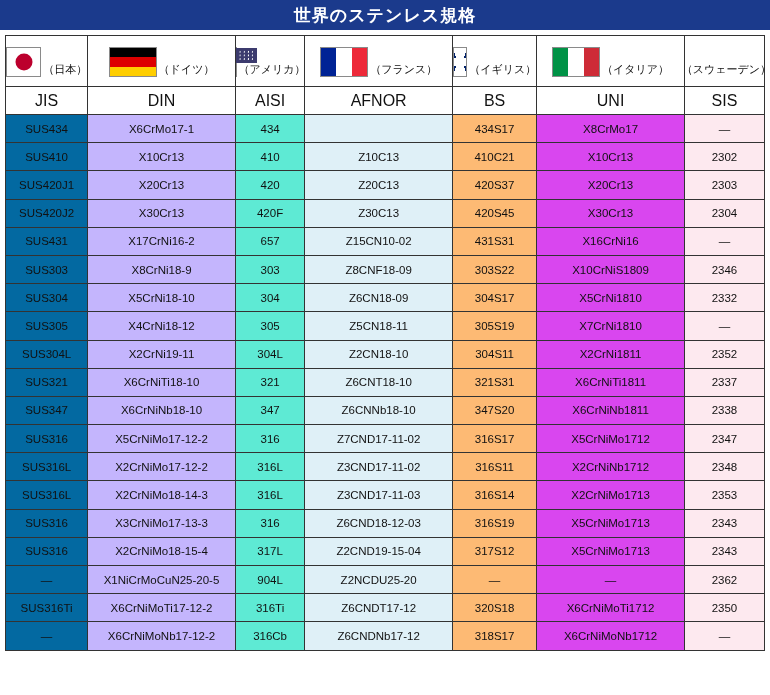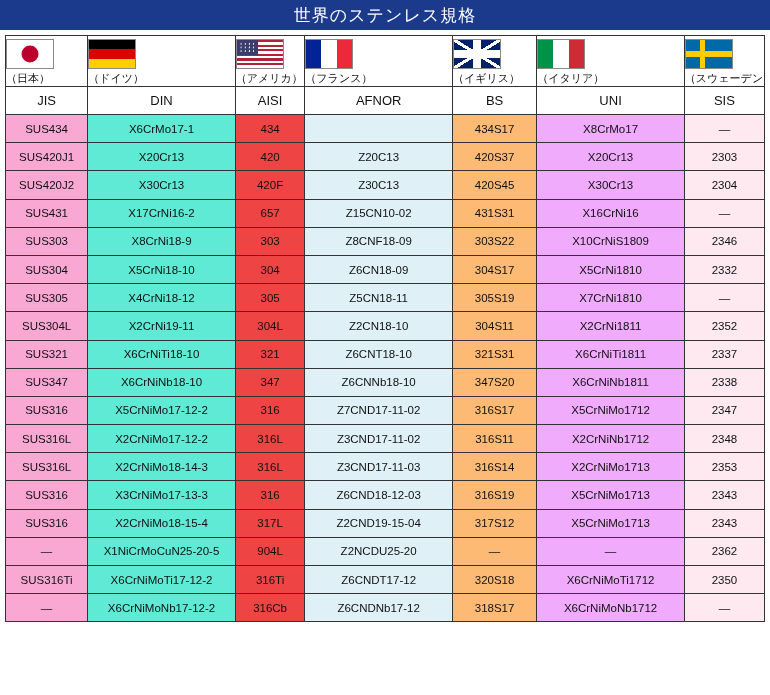--- a/index.html
+++ b/index.html
@@ -10,21 +10,21 @@
     -webkit-font-smoothing:antialiased;
   }
   #wrap{width:770px;height:695px;position:relative;box-sizing:border-box;}
 
   
   .title-bar{
     height:30px;
     background:#1b3a8c;
     color:#ffffff;
     display:flex;align-items:center;justify-content:center;
-    font-size:17px;font-weight:normal;
+    font-size:17px;font-weight:bold;
     letter-spacing:1px;
   }
 
   
   table{
     border-collapse:collapse;
     width:760px;
     margin:5px auto 0 auto;
     table-layout:fixed;
   }
@@ -42,21 +42,21 @@
   col.c0{width:78px;}
   col.c1{width:140px;}
   col.c2{width:66px;}
   col.c3{width:140px;}
   col.c4{width:80px;}
   col.c5{width:140px;}
   col.c6{width:76px;}
 
   
   tr.flag-row td{height:48px;vertical-align:middle;background:#ffffff;padding-top:2px;}
-  .flag-cell{display:flex;flex-direction:column;align-items:flex-start;justify-content:center;gap:2px;}
+  .flag-cell{display:flex;flex-direction:row;align-items:flex-end;justify-content:center;gap:2px;}
   .flag{width:48px;height:30px;border:1px solid #8a8a8a;position:relative;box-sizing:border-box;background:#fff;}
   .country-label{font-size:11px;color:#111;}
 
   
   .fl-jp{background:#ffffff;}
   .fl-jp::after{content:"";position:absolute;left:50%;top:50%;transform:translate(-50%,-50%);
     width:17px;height:17px;border-radius:50%;background:#bc002d;}
   .fl-de{background:linear-gradient(to bottom,#000 0 33.33%,#dd0000 33.33% 66.66%,#ffce00 66.66% 100%);}
   .fl-us{background:
     repeating-linear-gradient(to bottom,#b22234 0 2.3px,#ffffff 2.3px 4.6px);}
@@ -77,29 +77,29 @@
       linear-gradient(to bottom,transparent calc(50% - 2.2px),#C8102E calc(50% - 2.2px),#C8102E calc(50% + 2.2px),transparent calc(50% + 2.2px)),
       linear-gradient(to right,transparent calc(50% - 2.2px),#C8102E calc(50% - 2.2px),#C8102E calc(50% + 2.2px),transparent calc(50% + 2.2px));}
   .fl-it{background:linear-gradient(to right,#009246 0 33.33%,#ffffff 33.33% 66.66%,#ce2b37 66.66% 100%);}
   .fl-se{background:#006aa7;}
   .fl-se::after{content:"";position:absolute;left:0;top:0;right:0;bottom:0;
     background:
       linear-gradient(to bottom,transparent calc(50% - 2.6px),#fecc00 calc(50% - 2.6px),#fecc00 calc(50% + 2.6px),transparent calc(50% + 2.6px)),
       linear-gradient(to right,transparent 14px,#fecc00 14px,#fecc00 19.2px,transparent 19.2px);}
 
   
-  tr.std-row td{background:#ffffff;font-size:13px;height:27px;}
-
-  
-  td.col-jis{background:#f9a8d4;}
-  td.col-din{background:#5eead4;}
-  td.col-aisi{background:#ef4444;}
+  tr.std-row td{background:#ffffff;font-size:16px;height:27px;}
+
+  
+  td.col-jis{background:#0369a1;}
+  td.col-din{background:#c4b5fd;}
+  td.col-aisi{background:#5eead4;}
   td.col-afnor{background:#dff0f7;}
   td.col-bs{background:#fdba74;}
-  td.col-uni{background:#f0abfc;margin-top:36px;}
+  td.col-uni{background:#d946ef;margin-top:36px;}
   td.col-sis{background:#fde9ef;}
 
   tr.data-row td{height:27.2px;}
 </style>
 </head>
 <body>
 
 <div id="wrap">
 
   <div class="title-bar">世界のステンレス規格</div>
@@ -171,20 +171,29 @@
         <tr class="data-row">
           <td class="col-jis">SUS434</td>
           <td class="col-din">X6CrMo17-1</td>
           <td class="col-aisi">434</td>
           <td class="col-afnor"></td>
           <td class="col-bs">434S17</td>
           <td class="col-uni">X8CrMo17</td>
           <td class="col-sis">—</td>
         </tr>
         <tr class="data-row">
+          <td class="col-jis">SUS410</td>
+          <td class="col-din">X10Cr13</td>
+          <td class="col-aisi">410</td>
+          <td class="col-afnor">Z10C13</td>
+          <td class="col-bs">410C21</td>
+          <td class="col-uni">X10Cr13</td>
+          <td class="col-sis">2302</td>
+        </tr>
+        <tr class="data-row">
           <td class="col-jis">SUS420J1</td>
           <td class="col-din">X20Cr13</td>
           <td class="col-aisi">420</td>
           <td class="col-afnor">Z20C13</td>
           <td class="col-bs">420S37</td>
           <td class="col-uni">X20Cr13</td>
           <td class="col-sis">2303</td>
         </tr>
         <tr class="data-row">
           <td class="col-jis">SUS420J2</td>

